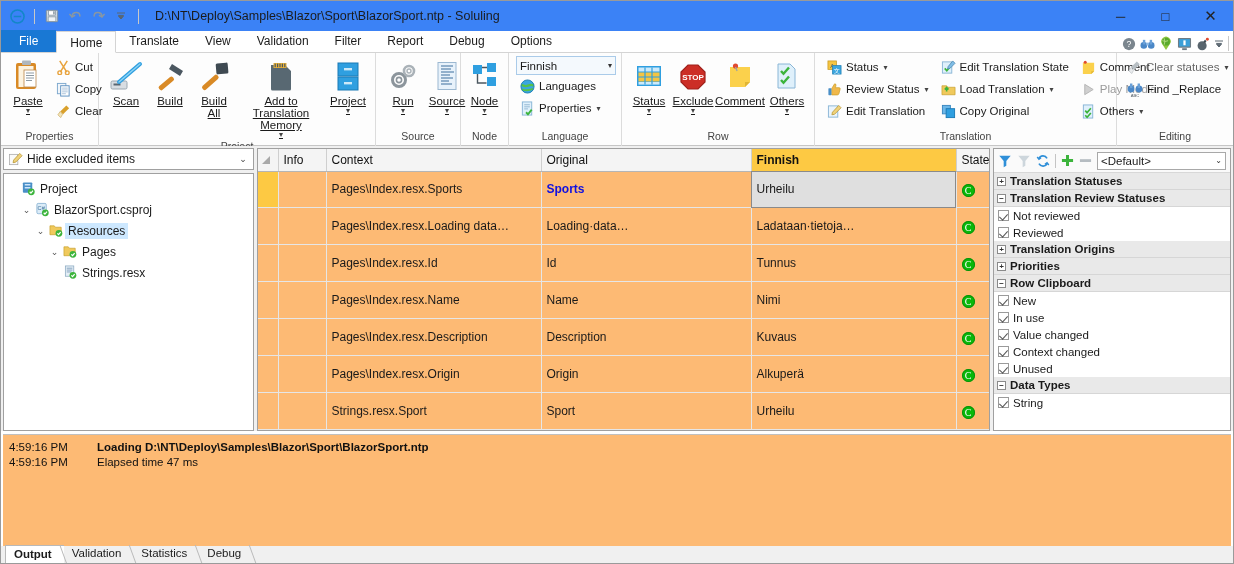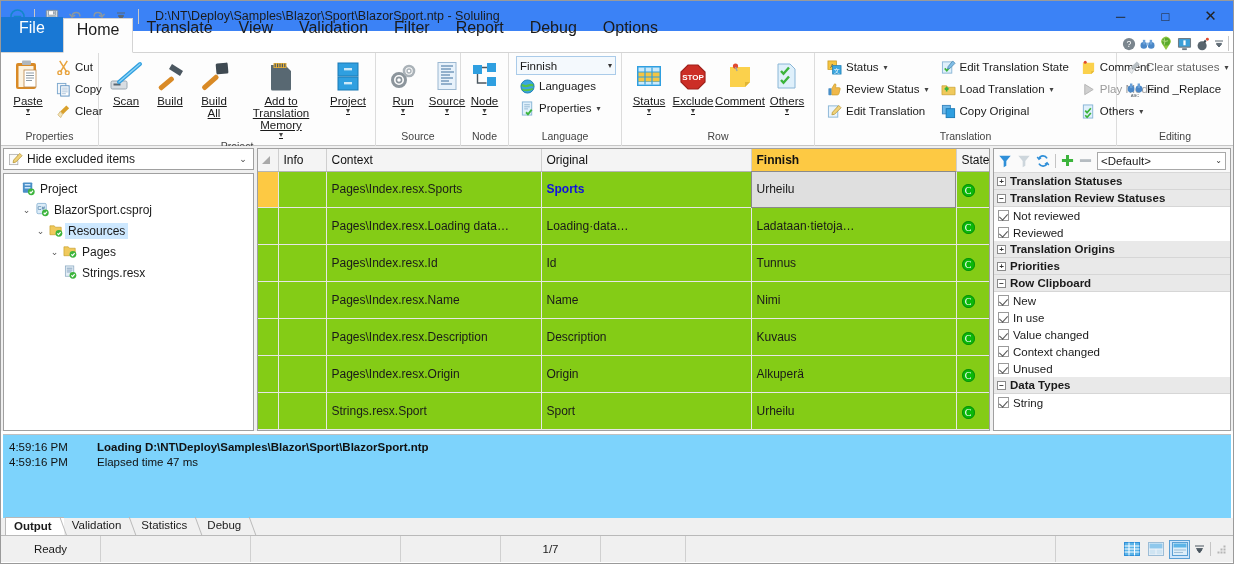--- a/index.html
+++ b/index.html
@@ -25,21 +25,21 @@
             justify-content:center; border-radius:2px; }
   .title-text { margin-left:12px; font-size:12.5px; color:#1b1b1b; white-space:nowrap; }
   .wincontrols { position:absolute; right:0; top:0; display:flex; }
   .wincontrols div { width:45px; height:30px; display:flex; align-items:center;
                      justify-content:center; color:#222; font-size:13px; }
   .wincontrols .close { font-size:15px; }
 
   
   .tabstrip { height:22px; background:#ffffff; display:flex; align-items:flex-end;
               position:relative; border-bottom:1px solid #d4d4d4; }
-  .tab { height:35px; line-height:22px; padding:0 13px; font-size:16px; color:#1b1b1b;
+  .tab { height:22px; line-height:22px; padding:0 13px; font-size:12px; color:#1b1b1b;
          white-space:nowrap; }
   .tab.file { background:#1978d4; color:#fff; padding:0 18px; }
   .tab.active { background:#fdfdfd; border:1px solid #d4d4d4; border-bottom:1px solid #fdfdfd;
                 margin-bottom:-1px; }
   .qat-right { position:absolute; right:4px; bottom:1px; display:flex; align-items:center; gap:4px; }
 
   
   .ribbon { height:93px; background:#fdfdfd; display:flex; border-bottom:1px solid #c6c6c6;
             position:relative; }
   .rgroup { position:relative; height:93px; display:flex; flex-direction:column;
@@ -85,21 +85,21 @@
   
   .gridpane { flex:1; border:1px solid #a0a0a0; background:#fff; display:flex;
               flex-direction:column; overflow:hidden; position:relative; }
   .gridwrap { display:flex; flex:1; }
   table.grid { border-collapse:collapse; width:100%; table-layout:fixed; }
   table.grid th { background:#f4f4f4; border-right:1px solid #cfcfcf;
                   border-bottom:1px solid #b5b5b5; font-weight:normal; text-align:left;
                   height:22px; padding:0 5px; font-size:12px; color:#111; }
   table.grid th.finnish { background:#fdc943; font-weight:bold; }
   table.grid td { border-right:1px solid #e6e6e6; border-bottom:1px solid #e6e6e6;
-                  height:20px; padding:0 5px; font-size:12px; background:#84cc16; }
+                  height:20px; padding:0 5px; font-size:12px; background:#fdba74; }
   td.rowhdr, th.rowhdr { width:20px; background:#e4e4e4; border-right:1px solid #bdbdbd;
                          padding:0; }
   td.rowhdr.cur { background:#fdc943; }
   th.rowhdr { background:#e9e9e9; position:relative; }
   th.rowhdr::after { content:""; position:absolute; left:4px; top:7px; width:0; height:0;
                      border-left:8px solid transparent; border-bottom:8px solid #a9a9a9; }
   td.info { width:48px; }
   td.ctx { width:215px; white-space:nowrap; overflow:hidden; text-overflow:ellipsis; }
   td.orig { width:210px; white-space:nowrap; overflow:hidden; }
   td.orig .kw { color:#1010e0; font-weight:bold; }
@@ -128,21 +128,21 @@
   .expbox { width:9px; height:9px; border:1px solid #8a8a8a; background:#fff; font-size:8px;
             line-height:7px; text-align:center; color:#333; }
   .fitem { display:flex; align-items:center; gap:4px; height:17px; padding:0 3px 0 4px;
            font-size:11.5px; }
   .chk { width:11px; height:11px; border:1px solid #9a9a9a; background:#fff;
          position:relative; }
   .chk.on::after { content:""; position:absolute; left:2px; top:1px; width:4px; height:7px;
                    border:solid #555; border-width:0 1.5px 1.5px 0; transform:rotate(42deg); }
 
   
-  .outpane { position:relative; height:84px; margin:3px 2px 0 2px; background:#7dd3fc;
+  .outpane { position:relative; height:112px; margin:3px 2px 0 2px; background:#fdba74;
              border-top:1px solid #c0c0c0; padding:4px 0 0 6px; }
   .logrow { display:flex; height:15px; font-size:11.5px; align-items:center; }
   .logtime { width:88px; color:#111; }
   .logmsg { color:#111; }
   .logmsg.b { font-weight:bold; }
 
   .bottabs { height:18px; display:flex; align-items:flex-end; padding-left:4px;
              background:#f0f0f0; border-bottom:1px solid #b9b9b9; }
   .btab { height:18px; line-height:17px; font-size:11.5px; padding:0 12px 0 8px;
           position:relative; color:#1b1b1b; }

